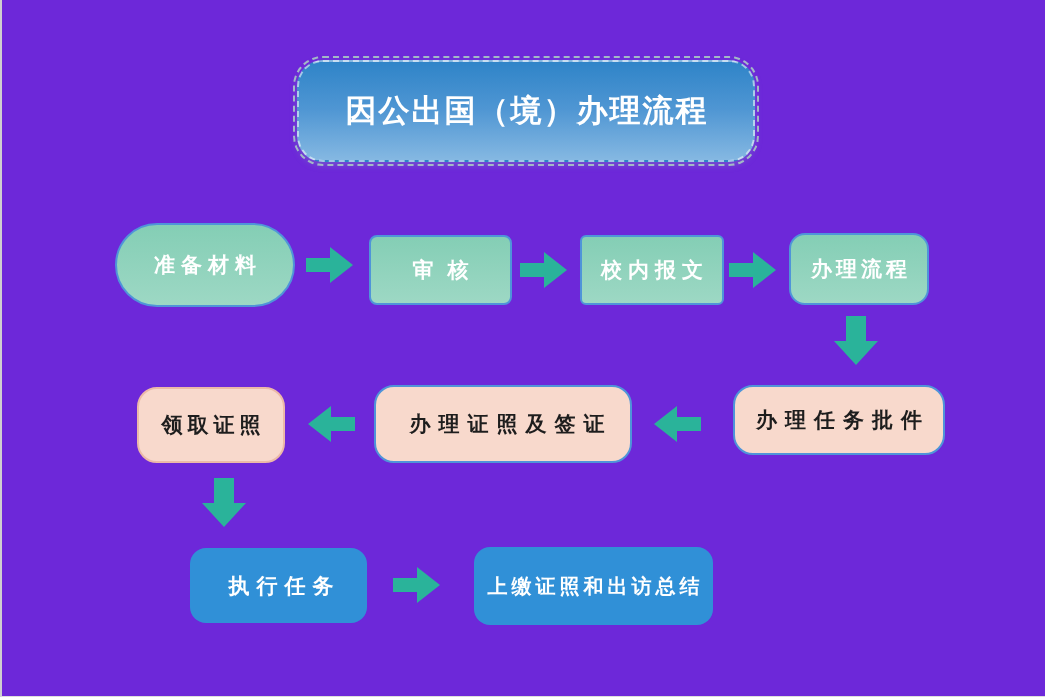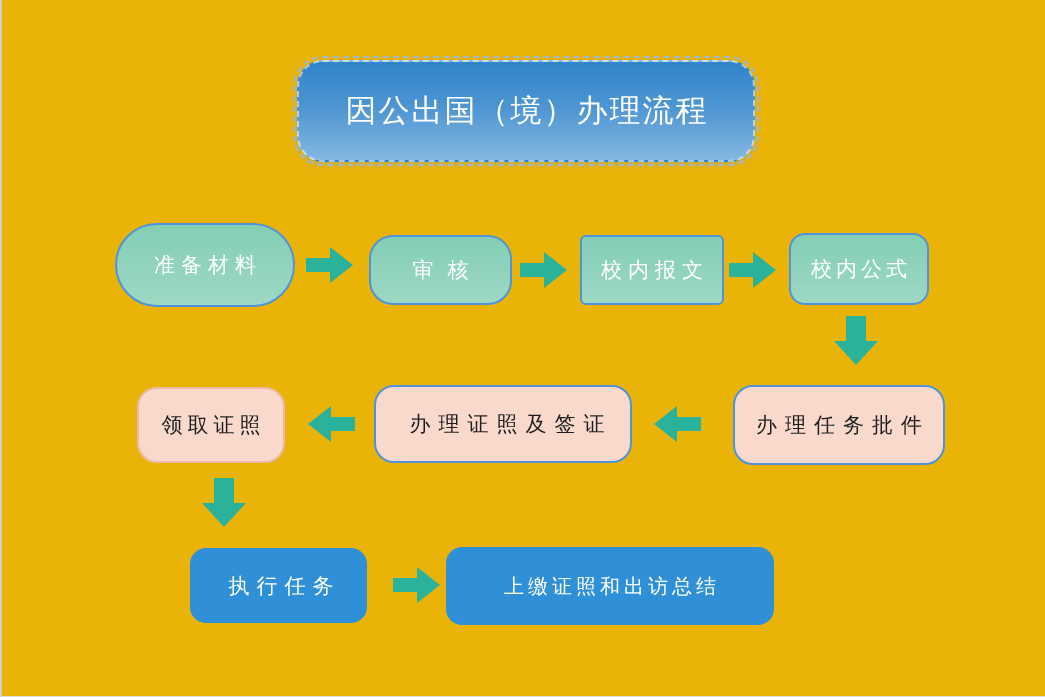--- a/index.html
+++ b/index.html
@@ -1,24 +1,25 @@
 <!DOCTYPE html>
 <html><head>
 <meta charset="utf-8">
 <style>
   html,body{margin:0;padding:0;background:#ffffff;}
   .page{
     position:relative;
     width:1045px;height:697px;
-    background:#eab308;
+    background:#6d28d9;
     border-left:2px solid #cfcfcf;
     border-bottom:1px solid #dddddd;
     box-sizing:border-box;
     overflow:hidden;
     font-family:"DejaVu Sans",sans-serif;
+    font-weight:bold;
   }
   .node{
     position:absolute;
     display:flex;align-items:center;justify-content:center;
     box-sizing:border-box;
     text-align:center;
     white-space:nowrap;
   }
   
   .n0{
@@ -45,28 +46,28 @@
     color:#1d1d1d;
   }
   .pink-soft{border-color:#ecb9a8;}
   .blue{
     background:#3090d7;
     border:none;
     color:#ffffff;
   }
   
   .n1{left:113px;top:223px;width:180px;height:84px;border-radius:42px;font-size:21px;letter-spacing:6px;padding-left:6px;}
-  .n2{left:367px;top:235px;width:143px;height:70px;border-radius:24px;font-size:21px;letter-spacing:14px;padding-left:14px;}
+  .n2{left:367px;top:235px;width:143px;height:70px;border-radius:8px;font-size:21px;letter-spacing:14px;padding-left:14px;}
   .n3{left:578px;top:235px;width:144px;height:70px;border-radius:6px;font-size:21px;letter-spacing:6px;padding-left:6px;}
   .n4{left:787px;top:233px;width:140px;height:72px;border-radius:16px;font-size:21px;letter-spacing:4px;padding-left:4px;}
-  .n5{left:731px;top:385px;width:212px;height:80px;border-radius:20px;font-size:21px;letter-spacing:8px;padding-left:8px;}
+  .n5{left:731px;top:385px;width:212px;height:70px;border-radius:20px;font-size:21px;letter-spacing:8px;padding-left:8px;}
   .n6{left:372px;top:385px;width:258px;height:78px;border-radius:20px;font-size:21px;letter-spacing:8px;padding-left:16px;}
   .n7{left:135px;top:387px;width:148px;height:76px;border-radius:20px;font-size:21px;letter-spacing:5px;padding-left:5px;}
   .n8{left:188px;top:548px;width:177px;height:75px;border-radius:16px;font-size:21px;letter-spacing:7px;padding-left:12px;}
-  .n9{left:444px;top:547px;width:328px;height:78px;border-radius:16px;font-size:20px;letter-spacing:4px;padding-left:4px;}
+  .n9{left:472px;top:547px;width:239px;height:78px;border-radius:16px;font-size:20px;letter-spacing:4px;padding-left:4px;}
   
   .arrow{position:absolute;line-height:0;}
   .a1{left:304px;top:246px;}
   .a2{left:518px;top:251px;}
   .a3{left:727px;top:251px;}
   .a4{left:831px;top:316px;}
   .a5{left:651px;top:405px;}
   .a6{left:305px;top:405px;}
   .a7{left:199px;top:478px;}
   .a8{left:391px;top:566px;}
@@ -95,21 +96,21 @@
   </div>
 
   <div class="node green n3">校内报文</div>
 
   <div class="arrow a3">
     <svg width="48" height="38" viewBox="0 0 48 38">
       <polygon points="0,12 24,12 24,1 47,19 24,37 24,26 0,26" fill="#2ab39a"></polygon>
     </svg>
   </div>
 
-  <div class="node green n4">校内公式</div>
+  <div class="node green n4">办理流程</div>
 
   <div class="arrow a4">
     <svg width="46" height="50" viewBox="0 0 46 50">
       <polygon points="13,0 33,0 33,25 45,25 23,49 1,25 13,25" fill="#2ab39a"></polygon>
     </svg>
   </div>
 
   <div class="node pink n5">办理任务批件</div>
 
   <div class="arrow a5">

